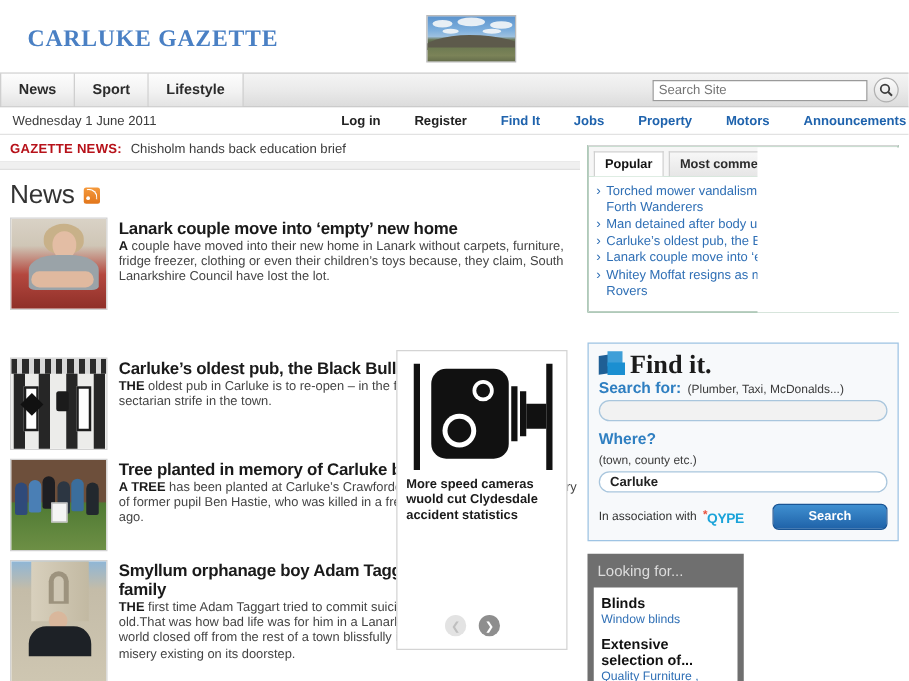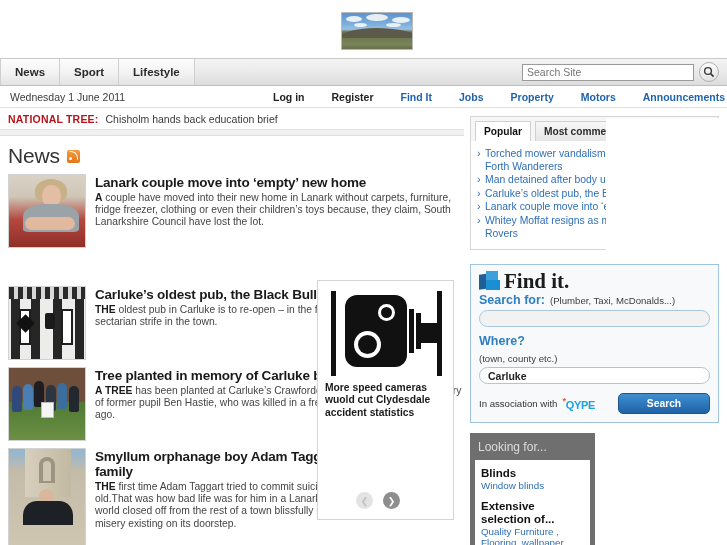--- a/index.html
+++ b/index.html
@@ -295,21 +295,21 @@
     font-size: 10.4px; line-height: 12.6px;
     color:#2f6fb5; cursor:pointer;
     padding-left: 8px; position: relative; margin-bottom: 1px;
   }
   .tab-panel li::before {
     content: "\203A"; position:absolute; left:0; top:-1px; color:#2f6fb5; font-size:11px;
   }
 
   
   .findit {
-    margin-top: 14px;
+    margin-top: 24px;
     border: 1px solid #9fc4e4;
     background: #f7f9fb;
     padding: 6px 8px 8px 8px;
   }
   .findit-logo { display:flex; align-items:flex-end; gap:2px; margin-bottom: 1px; }
   .fl-icon { position: relative; width: 23px; height: 20px; }
   .fl-icon .p1 { position:absolute; left:0; top:3px; width:11px; height:15px; background:#1f5f95; transform: skewY(-8deg); }
   .fl-icon .p2 { position:absolute; left:7px; top:0px; width:12px; height:12px; background:#3f9fd8; }
   .fl-icon .p3 { position:absolute; left:7px; top:9px; width:14px; height:10px; background:#1b8fd1; }
   .fl-text { font-family:"Liberation Serif", serif; font-size: 21px; font-weight:bold; color:#1b1b1b; line-height:20px; }
@@ -359,20 +359,21 @@
   .lf-gap { height: 8px; }
   .ad-slot {
     position:absolute; left: 142px; top: 10px;
     width: 118px; height: 132px; background:#fff;
   }
 </style>
 </head>
 <body>
 
 <div class="masthead">
+  <div class="brand">CARLUKE GAZETTE</div>
   <div class="banner-photo">
     <div class="cloud" style="left:4px;  top:3px;  width:16px; height:6px;"></div>
     <div class="cloud" style="left:24px; top:1px;  width:22px; height:7px;"></div>
     <div class="cloud" style="left:50px; top:4px;  width:18px; height:6px;"></div>
     <div class="cloud" style="left:12px; top:10px; width:13px; height:4px;"></div>
     <div class="cloud" style="left:44px; top:10px; width:15px; height:4px;"></div>
     <div class="hill"></div>
     <div class="field"></div>
   </div>
 </div>
@@ -410,21 +411,21 @@
     <span class="util-blue">Motors</span>
     <span class="util-blue">Announcements</span>
   </div>
 </div>
 
 <div class="page">
 
   <div class="col-main">
 
     <div class="natstrip">
-      <span class="lbl">NATIONAL TREE:</span>
+      <span class="lbl">GAZETTE NEWS:</span>
       <span class="txt">Chisholm hands back education brief</span>
     </div>
     <div class="grayrule"></div>
 
     <div class="section-head">
       <h2>News</h2>
       <span class="rss-icon"></span>
     </div>
 
     <div class="newslist">

